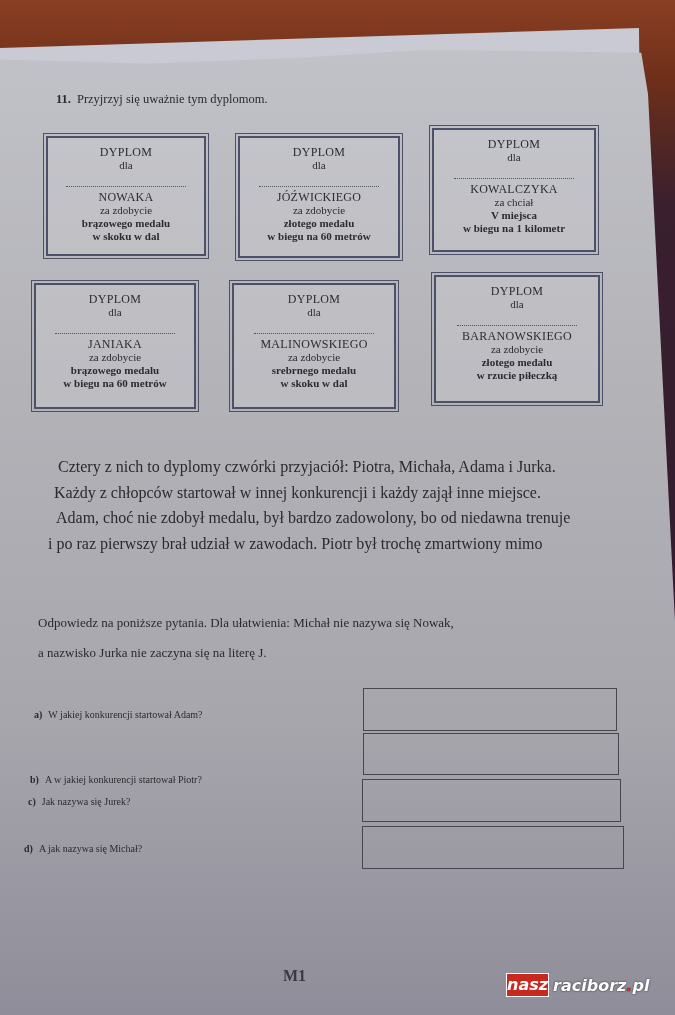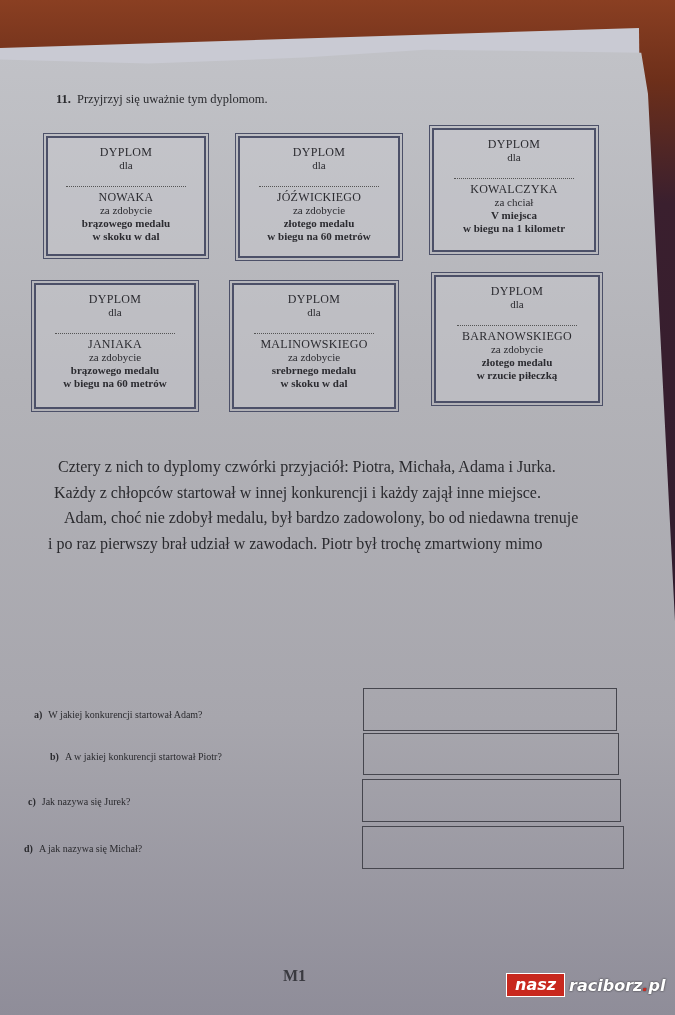--- a/index.html
+++ b/index.html
@@ -44,21 +44,21 @@
   .hint p { margin: 0; white-space: nowrap; }
 
   .q { position: absolute; font-size: 10px; white-space: nowrap; }
   .q b { margin-right: 6px; }
   .answer-box {
     position: absolute; box-sizing: border-box; border: 1.5px solid #46464e; background: transparent;
   }
 
   .footer-code { position: absolute; left: 283px; top: 967px; font-size: 16px; font-weight: bold; color: #3a3a40; }
   .logo { position: absolute; left: 506px; top: 973px; display: flex; align-items: center; font-family: "DejaVu Sans", sans-serif; font-style: italic; font-weight: bold; font-size: 16px; }
-  .logo .l1 { background: #c8281e; color: #fff; padding: 0 8px; line-height: 22px; border: 1px solid #fff; }
+  .logo .l1 { background: #c8281e; color: #fff; padding: 0 0; line-height: 22px; border: 1px solid #fff; }
   .logo .l2 { color: #fff; margin-left: 4px; text-shadow: 0 0 2px #222; }
   .logo .dot { color: #c8281e; }
 </style>
 </head>
 <body>
 
 <div class="desk"></div>
 <div class="under-sheet"></div>
 <div class="page"></div>
 
@@ -119,31 +119,35 @@
     <div class="dots"></div>
     <div class="name">BARANOWSKIEGO</div>
     <div>za zdobycie</div>
     <div class="strong">złotego medalu</div>
     <div class="strong">w rzucie piłeczką</div>
   </div>
 
   <div class="story">
     <p style="margin-left:10px">Cztery z nich to dyplomy czwórki przyjaciół: Piotra, Michała, Adama i Jurka.</p>
     <p style="margin-left:6px">Każdy z chłopców startował w innej konkurencji i każdy zajął inne miejsce.</p>
-    <p style="margin-left:16px">Adam, choć nie zdobył medalu, był bardzo zadowolony, bo od niedawna trenuje</p>
+    <p style="margin-left:8px">Adam, choć nie zdobył medalu, był bardzo zadowolony, bo od niedawna trenuje</p>
     <p style="margin-left:0px">i po raz pierwszy brał udział w zawodach. Piotr był trochę zmartwiony mimo</p>
   </div>
 
+  <div class="hint">
+    <p>Odpowiedz na poniższe pytania. Dla ułatwienia: Michał nie nazywa się Nowak,</p>
+    <p>a nazwisko Jurka nie zaczyna się na literę J.</p>
+  </div>
 
   <div class="q" style="left:34px; top:709px;">
     <b>a)</b><span>W jakiej konkurencji startował Adam?</span>
   </div>
   <div class="answer-box" style="left:363px; top:688px; width:254px; height:43px;"></div>
 
-  <div class="q" style="left:30px; top:751px;margin-left:20px;">
+  <div class="q" style="left:30px; top:774px;">
     <b>b)</b><span>A w jakiej konkurencji startował Piotr?</span>
   </div>
   <div class="answer-box" style="left:363px; top:733px; width:256px; height:42px;"></div>
 
   <div class="q" style="left:28px; top:796px;">
     <b>c)</b><span>Jak nazywa się Jurek?</span>
   </div>
   <div class="answer-box" style="left:362px; top:779px; width:259px; height:43px;"></div>
 
   <div class="q" style="left:24px; top:843px;">

